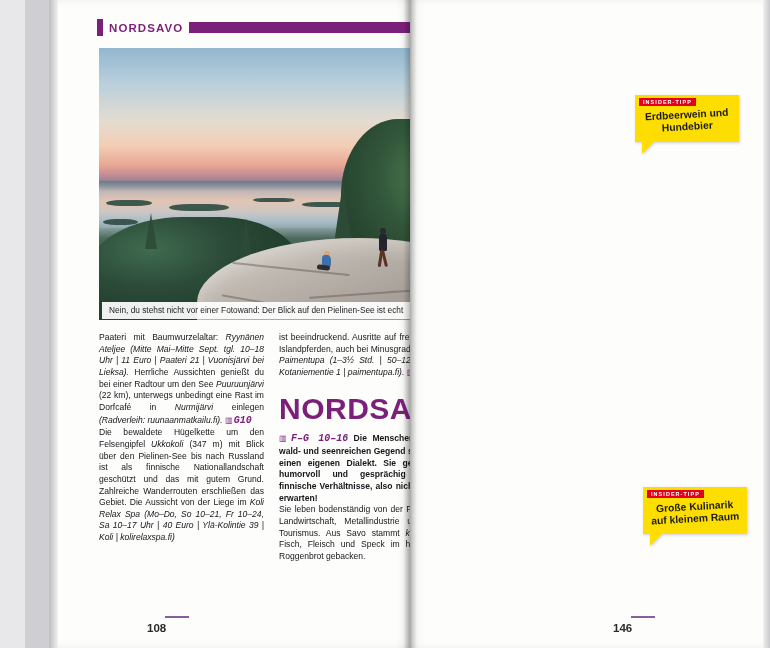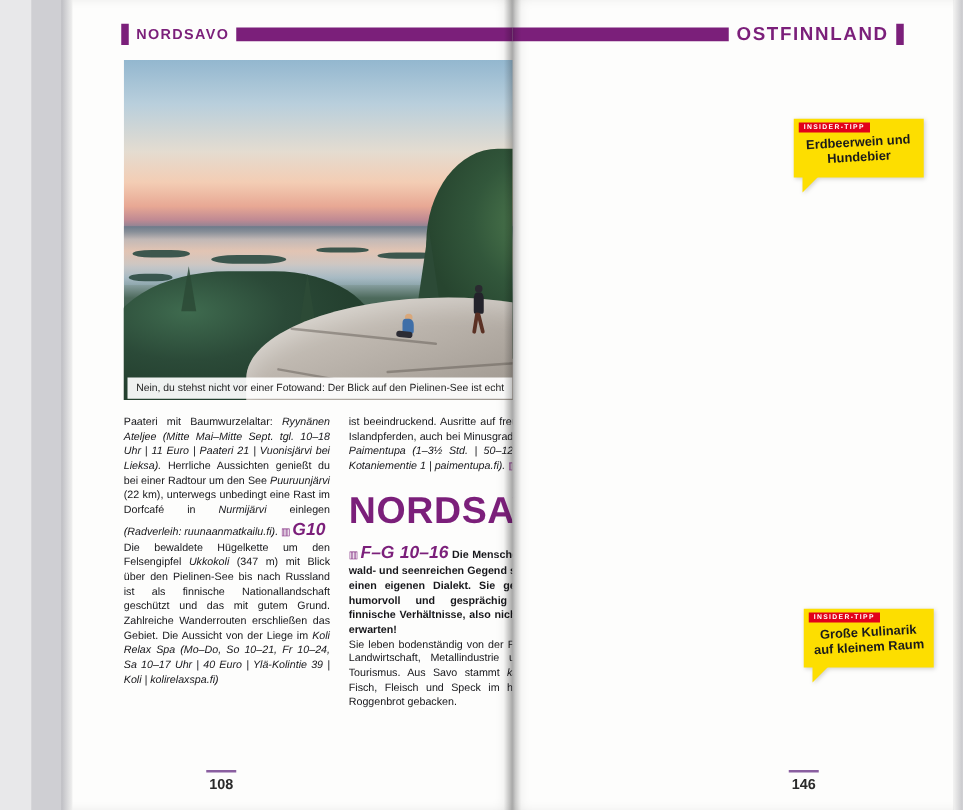--- a/index.html
+++ b/index.html
@@ -260,21 +260,22 @@
     line-height: .95;
     margin: 16px 0 9px 0;
     font-family: "Liberation Sans", sans-serif;
   }
 
   .mapref {
     color: #7b1f7a;
     font-style: italic;
     font-weight: 700;
     white-space: nowrap;
-    font-size: 14px;
+    font-size: 10px;
+    font-family: Liberation Mono, monospace;
   }
   .mapicon {
     display: inline-block;
     color: #7b1f7a;
     font-size: 8px;
     letter-spacing: -1px;
   }
 
   
   .tip {
@@ -315,21 +316,21 @@
   .tip-1 { left: 610px; top: 95px; }
   .tip-2 { left: 618px; top: 487px; }
 
   
   .folio {
     position: absolute;
     bottom: 14px;
     font-size: 11.5px;
     font-weight: 700;
     color: #2a2a2a;
-    text-align: center;
+    text-align: left;
     width: 60px;
   }
   .folio::before {
     content: "";
     display: block;
     width: 24px; height: 2.5px;
     background: #8a5fa0;
     margin: 0 auto 4px auto;
   }
   .folio-left  { left: 90px; }
@@ -399,25 +400,20 @@
 
       <p><span class="mapicon">▥</span> <span class="mapref">F–G 10–16</span> <span class="b">Die Menschen in der wald- und seenreichen Gegend sprechen einen eigenen Dialekt. Sie gelten als humorvoll und gesprächig – für finnische Verhältnisse, also nicht zu viel erwarten!</span></p>
       <p style="margin-top:0;"><span>Sie leben bodenständig von der Forst- und Landwirtschaft, Metallindustrie und dem Tourismus. Aus Savo stammt </span><em>kalakukko</em><span>: Fisch, Fleisch und Speck im herzhaften Roggenbrot gebacken.</span></p>
     </div>
 
     <div class="folio folio-left">108</div>
   </div>
 
   <div class="page page-right">
 
-    <div class="runhead runhead-right">
-      <div class="runhead-tick"></div>
-      <div class="runhead-text">OSTFINNLAND</div>
-      <div class="runhead-bar"></div>
-    </div>
 
     <div class="folio folio-right">146</div>
   </div>
 
   <div class="tip tip-1">
     <div class="tip-label">INSIDER-TIPP</div>
     <div class="tip-text">Erdbeerwein und Hundebier</div>
   </div>
 
   <div class="tip tip-2">

